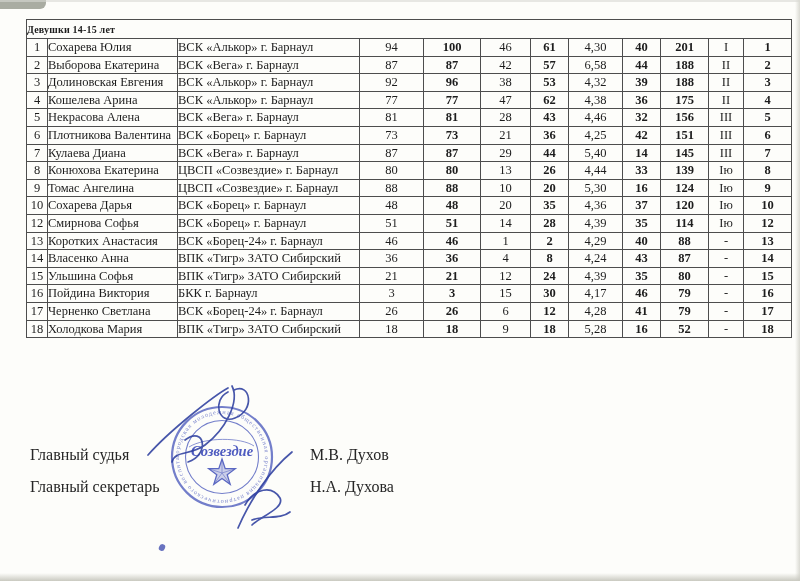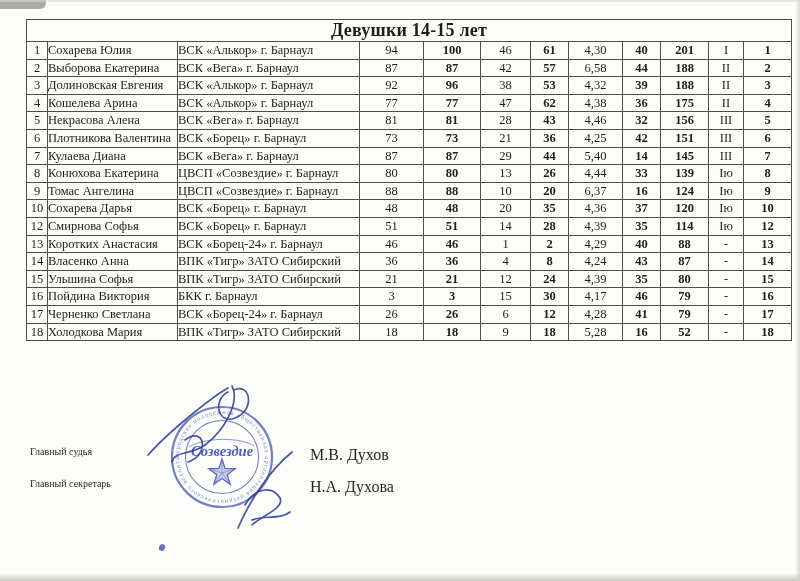--- a/index.html
+++ b/index.html
@@ -15,30 +15,30 @@
   .edge-right{position:absolute;right:0;top:0;width:5px;height:581px;
         background:linear-gradient(to right, rgba(0,0,0,0), #dadad3);}
   .edge-bottom{position:absolute;left:0;bottom:0;width:800px;height:8px;
         background:linear-gradient(to bottom, rgba(0,0,0,0), #c9c9c0);}
 
   
   table.results{position:absolute;left:26px;top:19px;width:765px;
         border-collapse:collapse;table-layout:fixed;color:#1d1d1d;}
   table.results th,table.results td{border:1px solid #4d4d4d;padding:0;
         overflow:hidden;white-space:nowrap;}
-  th.title{height:18px;font-size:18px;font-weight:bold;text-align:center;
+  th.title{height:18px;font-size:10px;font-weight:bold;text-align:left;
         letter-spacing:.2px;}
   table.results td{height:16.6px;font-size:12.5px;line-height:1;}
   td.l{text-align:left;padding-left:6px;font-size:12px;}
   td.c{text-align:center;}
   td.b{font-weight:bold;}
   td.num{text-align:center;font-size:12px;}
 
   
-  .sig-label{position:absolute;left:30px;font-size:10px;color:#262626;}
+  .sig-label{position:absolute;left:30px;font-size:16px;color:#262626;}
   .sig-name{position:absolute;left:310px;font-size:16px;color:#262626;}
 
   .stamp-svg{position:absolute;left:137px;top:372px;}
   .sig-svg{position:absolute;left:130px;top:370px;}
   .ink-dot{position:absolute;left:159px;top:544px;width:6px;height:7px;
         background:#4350b0;border-radius:70% 50% 60% 50%;
         transform:rotate(20deg);opacity:.8;}
 </style>
 </head>
 <body>
@@ -193,21 +193,21 @@
         </tr>
 
         <tr>
           <td class="num">9</td>
           <td class="l">Томас Ангелина</td>
           <td class="l">ЦВСП «Созвездие»  г. Барнаул</td>
           <td class="c">88</td>
           <td class="c b">88</td>
           <td class="c">10</td>
           <td class="c b">20</td>
-          <td class="c">6,37</td>
+          <td class="c">5,30</td>
           <td class="c b">16</td>
           <td class="c b">124</td>
           <td class="c">Iю</td>
           <td class="c b">9</td>
         </tr>
 
         <tr>
           <td class="num">10</td>
           <td class="l">Сохарева Дарья</td>
           <td class="l">ВСК «Борец» г. Барнаул</td>

